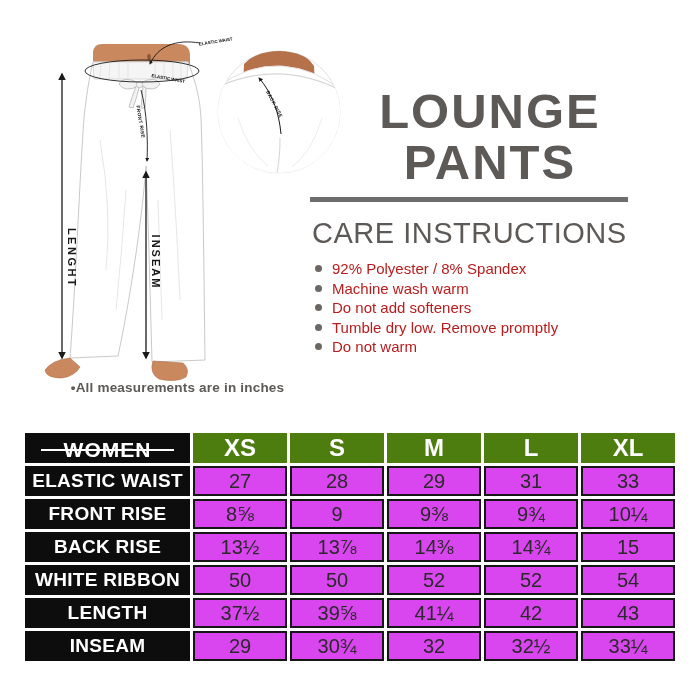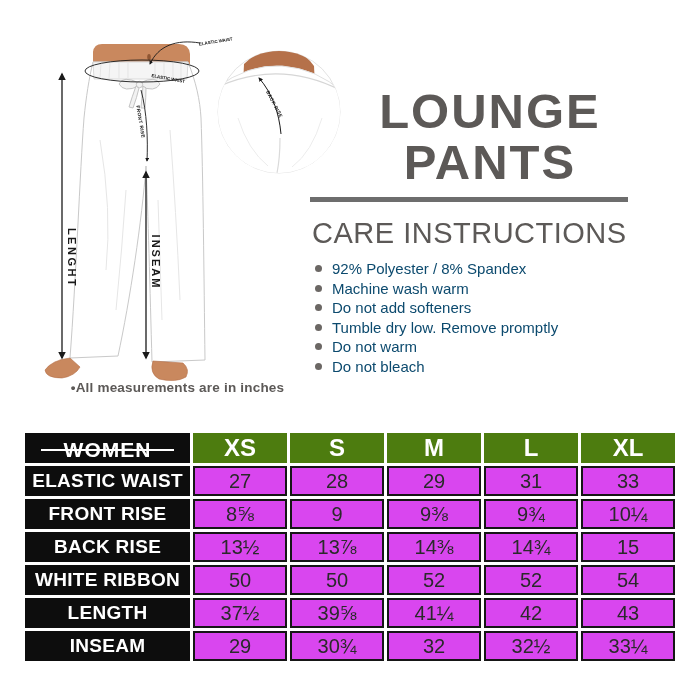--- a/index.html
+++ b/index.html
@@ -7,21 +7,21 @@
          font-family:"Liberation Sans","DejaVu Sans",sans-serif;}
 
   
   .title-block{position:absolute;left:318px;top:86px;width:344px;text-align:center;
                color:#5c5957;font-weight:bold;font-size:49px;line-height:51px;letter-spacing:2px;}
   .divider{position:absolute;left:310px;top:197px;width:318px;height:5px;background:#6d6d6d;}
   .care-heading{position:absolute;left:312px;top:217px;width:360px;color:#5c5957;
                 font-weight:normal;font-size:29px;letter-spacing:0.5px;}
   .care-list{position:absolute;left:315px;top:259px;width:370px;margin:0;padding:0;list-style:none;}
   .care-list li{display:flex;align-items:flex-start;font-size:15px;line-height:19.5px;
-                color:#0c4a6e;margin:0;}
+                color:#b91c1c;margin:0;}
   .bullet{flex:0 0 7px;width:7px;height:7px;border-radius:50%;background:#6b6764;
           margin:6px 10px 0 0;}
 
   
   .illustration{position:absolute;left:0;top:0;}
   .measure-note{position:absolute;left:55px;top:380px;width:245px;text-align:center;
                 font-size:13.5px;font-weight:bold;color:#5c5957;letter-spacing:0.2px;}
 
   
   .size-table{position:absolute;left:25px;top:433px;width:650px;
@@ -167,24 +167,20 @@
         <span>Do not add softeners</span>
       </li>
     <li>
         <span class="bullet"></span>
         <span>Tumble dry low. Remove promptly</span>
       </li>
     <li>
         <span class="bullet"></span>
         <span>Do not warm</span>
       </li>
-    <li>
-        <span class="bullet"></span>
-        <span>Do not bleach</span>
-      </li>
   </ul>
 
   <div class="size-table">
 
     <div class="cell gender">
       <div class="gender-inner">WOMEN</div>
     </div>
     <div class="cell head">XS</div>
     <div class="cell head">S</div>
     <div class="cell head">M</div>

